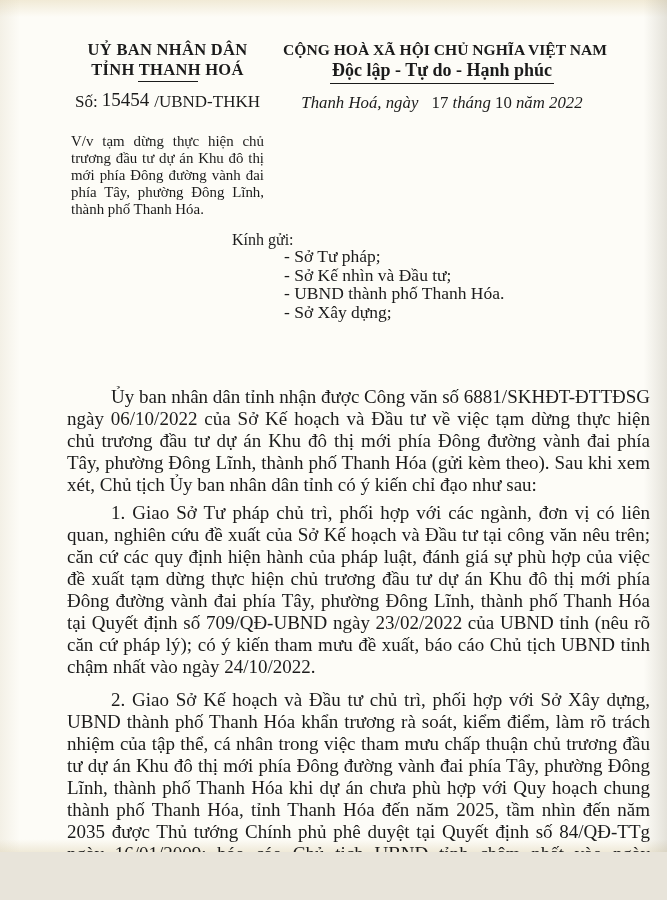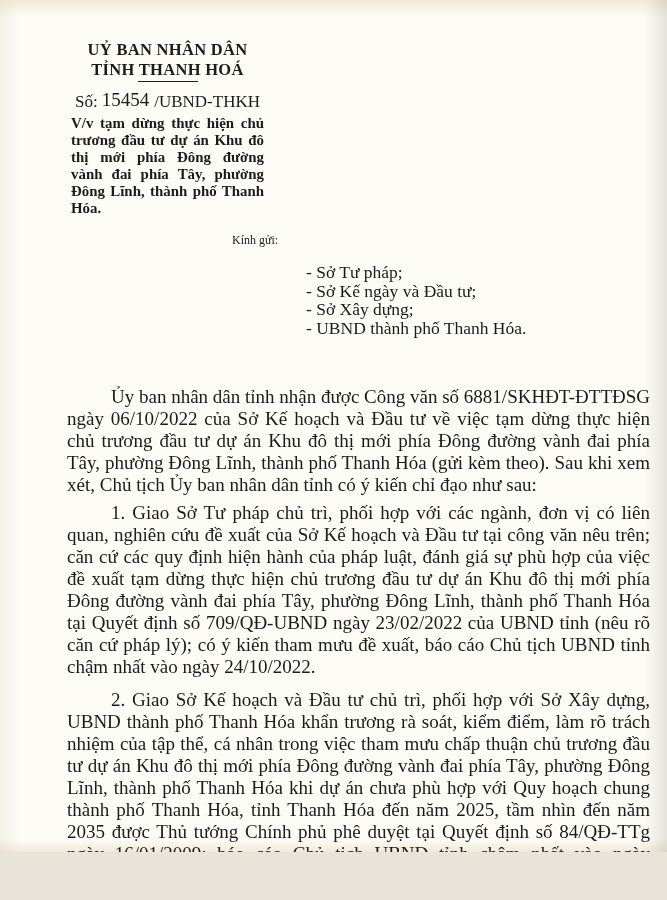--- a/index.html
+++ b/index.html
@@ -17,35 +17,35 @@
   }
 
   
   .header-left { position:absolute; left:30px; top:40px; width:275px; text-align:center; }
   .org-line1 { font-size:16.5px; line-height:20px; font-weight:bold; letter-spacing:0.3px; }
   .org-line2 { font-size:16.5px; line-height:20px; font-weight:bold; letter-spacing:0.3px;text-align:center; }
   .org-underline { width:60px; height:0; border-top:1.6px solid #1b1b1b; margin:1px auto 8px auto; }
   .doc-number { font-size:17px; line-height:22px; white-space:nowrap; }
   .doc-number .num { font-size:19px; position:relative; top:-1.5px; margin:4px 5px 0 4px; }
   .subject {
-    width:193px; margin:2px auto 0 auto; text-align:justify;
-    font-size:14.9px; line-height:17px;font-weight:bold;
+    width:193px; margin:20px auto 0 auto; text-align:justify;
+    font-size:14.9px; line-height:17px;
   }
 
   .header-right { position:absolute; left:283px; top:40px; width:318px; text-align:center; }
   .nat-line1 { font-size:15.6px; line-height:20px; font-weight:bold; white-space:nowrap; }
   .nat-line2 { display:inline-block; font-size:18px; line-height:19px; font-weight:bold;
                border-bottom:1.8px solid #1b1b1b; padding:0 2px 3px 2px; margin-top:1px; }
   .dateline { margin-top:9px; font-size:16.8px; line-height:20px; font-style:italic; white-space:nowrap; }
   .dateline .digit { font-style:normal; }
   .dateline .day { margin-left:9px; }
 
   
-  .salutation { position:absolute; left:232px; top:229px; font-size:12px; line-height:22px; }
-  .recipients { position:absolute; left:306px; top:247px; font-size:17.5px; line-height:18.6px;margin-top:16px; }
+  .salutation { position:absolute; left:232px; top:229px; font-size:16px; line-height:22px; }
+  .recipients { position:absolute; left:284px; top:247px; font-size:17.5px; line-height:18.6px; }
 
   
   .body-text {
     position:absolute; left:67px; top:386px; width:583px;
     font-size:19px; line-height:22px; text-align:justify;
   }
   .body-text p { margin:0 0 6px 0; text-indent:44px; }
   .body-text p:last-child { margin-bottom:0;margin-top:11px; }
 </style>
 </head>
@@ -56,28 +56,42 @@
   <div class="header-left">
     <div class="org-line1">UỶ BAN NHÂN DÂN</div>
     <div class="org-line2">TỈNH THANH HOÁ</div>
     <div class="org-underline"></div>
     <div class="doc-number">
       <span>Số:</span><span class="num">15454</span><span>/UBND-THKH</span>
     </div>
     <div class="subject">V/v tạm dừng thực hiện chủ trương đầu tư dự án Khu đô thị mới phía Đông đường vành đai phía Tây, phường Đông Lĩnh, thành phố Thanh Hóa.</div>
   </div>
 
+  <div class="header-right">
+    <div class="nat-line1">CỘNG HOÀ XÃ HỘI CHỦ NGHĨA VIỆT NAM</div>
+    <div>
+      <span class="nat-line2">Độc lập - Tự do - Hạnh phúc</span>
+    </div>
+    <div class="dateline">
+      <span>Thanh Hoá, ngày</span>
+      <span class="digit day">17</span>
+      <span>tháng</span>
+      <span class="digit">10</span>
+      <span>năm</span>
+      <span>2022</span>
+    </div>
+  </div>
 
   <div class="salutation">Kính gửi:</div>
 
   <div class="recipients">
     <div>- Sở Tư pháp;</div>
-    <div>- Sở Kế ngày và Đầu tư;</div>
+    <div>- Sở Kế nhìn và Đầu tư;</div>
+    <div>- UBND thành phố Thanh Hóa.</div>
     <div>- Sở Xây dựng;</div>
-    <div>- UBND thành phố Thanh Hóa.</div>
   </div>
 
   <div class="body-text">
     <p>Ủy ban nhân dân tỉnh nhận được Công văn số 6881/SKHĐT-ĐTTĐSG ngày 06/10/2022 của Sở Kế hoạch và Đầu tư về việc tạm dừng thực hiện chủ trương đầu tư dự án Khu đô thị mới phía Đông đường vành đai phía Tây, phường Đông Lĩnh, thành phố Thanh Hóa (gửi kèm theo). Sau khi xem xét, Chủ tịch Ủy ban nhân dân tỉnh có ý kiến chỉ đạo như sau:</p>
     <p>1. Giao Sở Tư pháp chủ trì, phối hợp với các ngành, đơn vị có liên quan, nghiên cứu đề xuất của Sở Kế hoạch và Đầu tư tại công văn nêu trên; căn cứ các quy định hiện hành của pháp luật, đánh giá sự phù hợp của việc đề xuất tạm dừng thực hiện chủ trương đầu tư dự án Khu đô thị mới phía Đông đường vành đai phía Tây, phường Đông Lĩnh, thành phố Thanh Hóa tại Quyết định số 709/QĐ-UBND ngày 23/02/2022 của UBND tỉnh (nêu rõ căn cứ pháp lý); có ý kiến tham mưu đề xuất, báo cáo Chủ tịch UBND tỉnh chậm nhất vào ngày 24/10/2022.</p>
     <p>2. Giao Sở Kế hoạch và Đầu tư chủ trì, phối hợp với Sở Xây dựng, UBND thành phố Thanh Hóa khẩn trương rà soát, kiểm điểm, làm rõ trách nhiệm của tập thể, cá nhân trong việc tham mưu chấp thuận chủ trương đầu tư dự án Khu đô thị mới phía Đông đường vành đai phía Tây, phường Đông Lĩnh, thành phố Thanh Hóa khi dự án chưa phù hợp với Quy hoạch chung thành phố Thanh Hóa, tỉnh Thanh Hóa đến năm 2025, tầm nhìn đến năm 2035 được Thủ tướng Chính phủ phê duyệt tại Quyết định số 84/QĐ-TTg ngày 16/01/2009; báo cáo Chủ tịch UBND tỉnh chậm nhất vào ngày 28/10/2022, đồng thời gửi về Sở Nội vụ để tổng hợp.</p>
   </div>
 
 </div>
 

